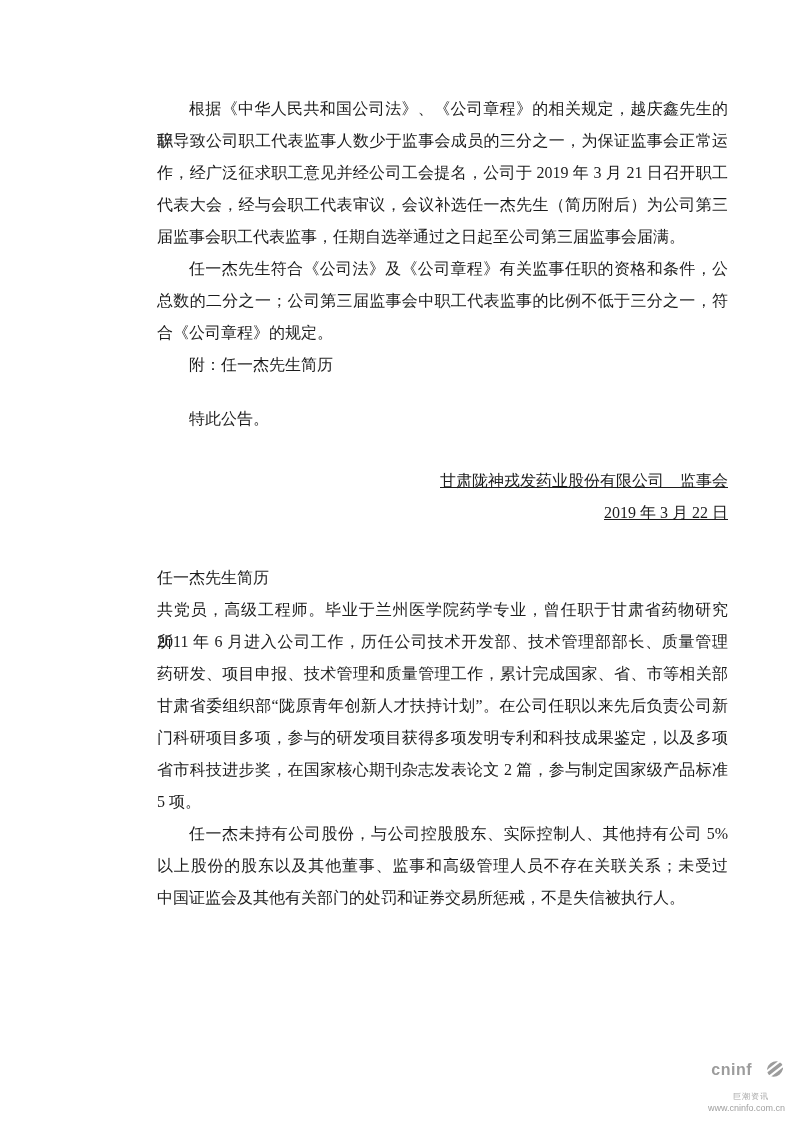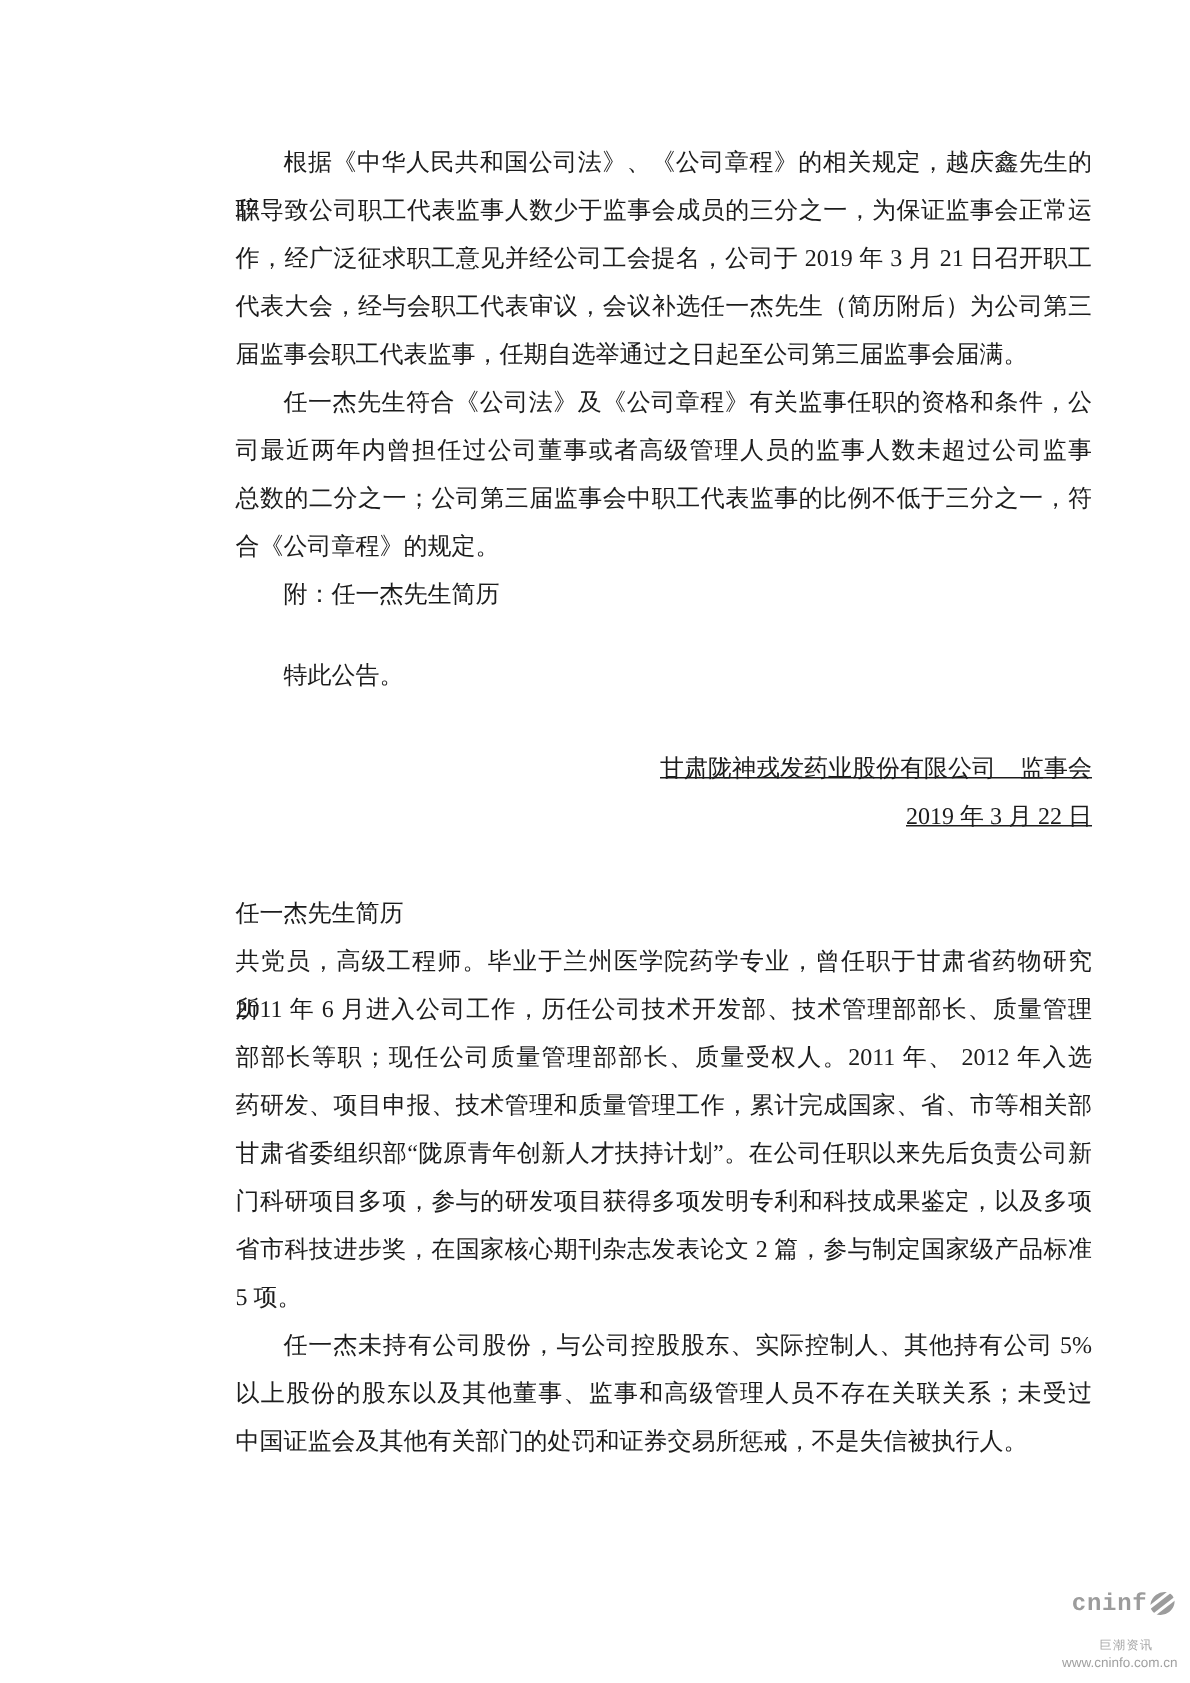--- a/index.html
+++ b/index.html
@@ -60,22 +60,21 @@
     text-align: right;
     color: #9c9c9c;
     line-height: 1.1;
     font-family: "Liberation Sans", "DejaVu Sans", sans-serif;
     user-select: none;
   }
   .cninfo .logo-row {
     display: flex;
     align-items: center;
     justify-content: flex-end;
-    gap: 0;
-    font-family: Liberation Mono, monospace;
+    gap: 13px;
   }
   .cninfo .logo-text {
     font-size: 16px;
     font-weight: bold;
     letter-spacing: 0.5px;
     color: #9c9c9c;
   }
   .cninfo .brand {
     font-size: 8px;
     letter-spacing: 1px;
@@ -97,21 +96,20 @@
   <div>
     <div class="line j indent">根据《中华人民共和国公司法》、《公司章程》的相关规定，越庆鑫先生的辞</div>
     <div class="line j">职导致公司职工代表监事人数少于监事会成员的三分之一，为保证监事会正常运</div>
     <div class="line j">作，经广泛征求职工意见并经公司工会提名，公司于 2019 年 3 月 21 日召开职工</div>
     <div class="line j">代表大会，经与会职工代表审议，会议补选任一杰先生（简历附后）为公司第三</div>
     <div class="line last">届监事会职工代表监事，任期自选举通过之日起至公司第三届监事会届满。</div>
   </div>
 
   <div>
     <div class="line j indent">任一杰先生符合《公司法》及《公司章程》有关监事任职的资格和条件，公</div>
-    <div class="line j">司最近两年内曾担任过公司董事或者高级管理人员的监事人数未超过公司监事</div>
     <div class="line j">总数的二分之一；公司第三届监事会中职工代表监事的比例不低于三分之一，符</div>
     <div class="line last">合《公司章程》的规定。</div>
   </div>
 
   <div class="line last indent">附：任一杰先生简历</div>
 
   <div class="sp1"></div>
 
   <div class="line last indent">特此公告。</div>
 
@@ -120,21 +118,20 @@
   <div class="line sig sig-company">甘肃陇神戎发药业股份有限公司　监事会</div>
   <div class="line sig sig-date">2019 年 3 月 22 日</div>
 
   <div class="sp3"></div>
 
   <div class="line heading">任一杰先生简历</div>
 
   <div>
     <div class="line j">共党员，高级工程师。毕业于兰州医学院药学专业，曾任职于甘肃省药物研究所。</div>
     <div class="line j">2011 年 6 月进入公司工作，历任公司技术开发部、技术管理部部长、质量管理</div>
-    <div class="line j">部部长等职；现任公司质量管理部部长、质量受权人。2011 年、 2012 年入选</div>
     <div class="line j">药研发、项目申报、技术管理和质量管理工作，累计完成国家、省、市等相关部</div>
     <div class="line j">甘肃省委组织部“陇原青年创新人才扶持计划”。在公司任职以来先后负责公司新</div>
     <div class="line j">门科研项目多项，参与的研发项目获得多项发明专利和科技成果鉴定，以及多项</div>
     <div class="line j">省市科技进步奖，在国家核心期刊杂志发表论文 2 篇，参与制定国家级产品标准</div>
     <div class="line last">5 项。</div>
   </div>
 
   <div>
     <div class="line j indent">任一杰未持有公司股份，与公司控股股东、实际控制人、其他持有公司 5%</div>
     <div class="line j">以上股份的股东以及其他董事、监事和高级管理人员不存在关联关系；未受过</div>

